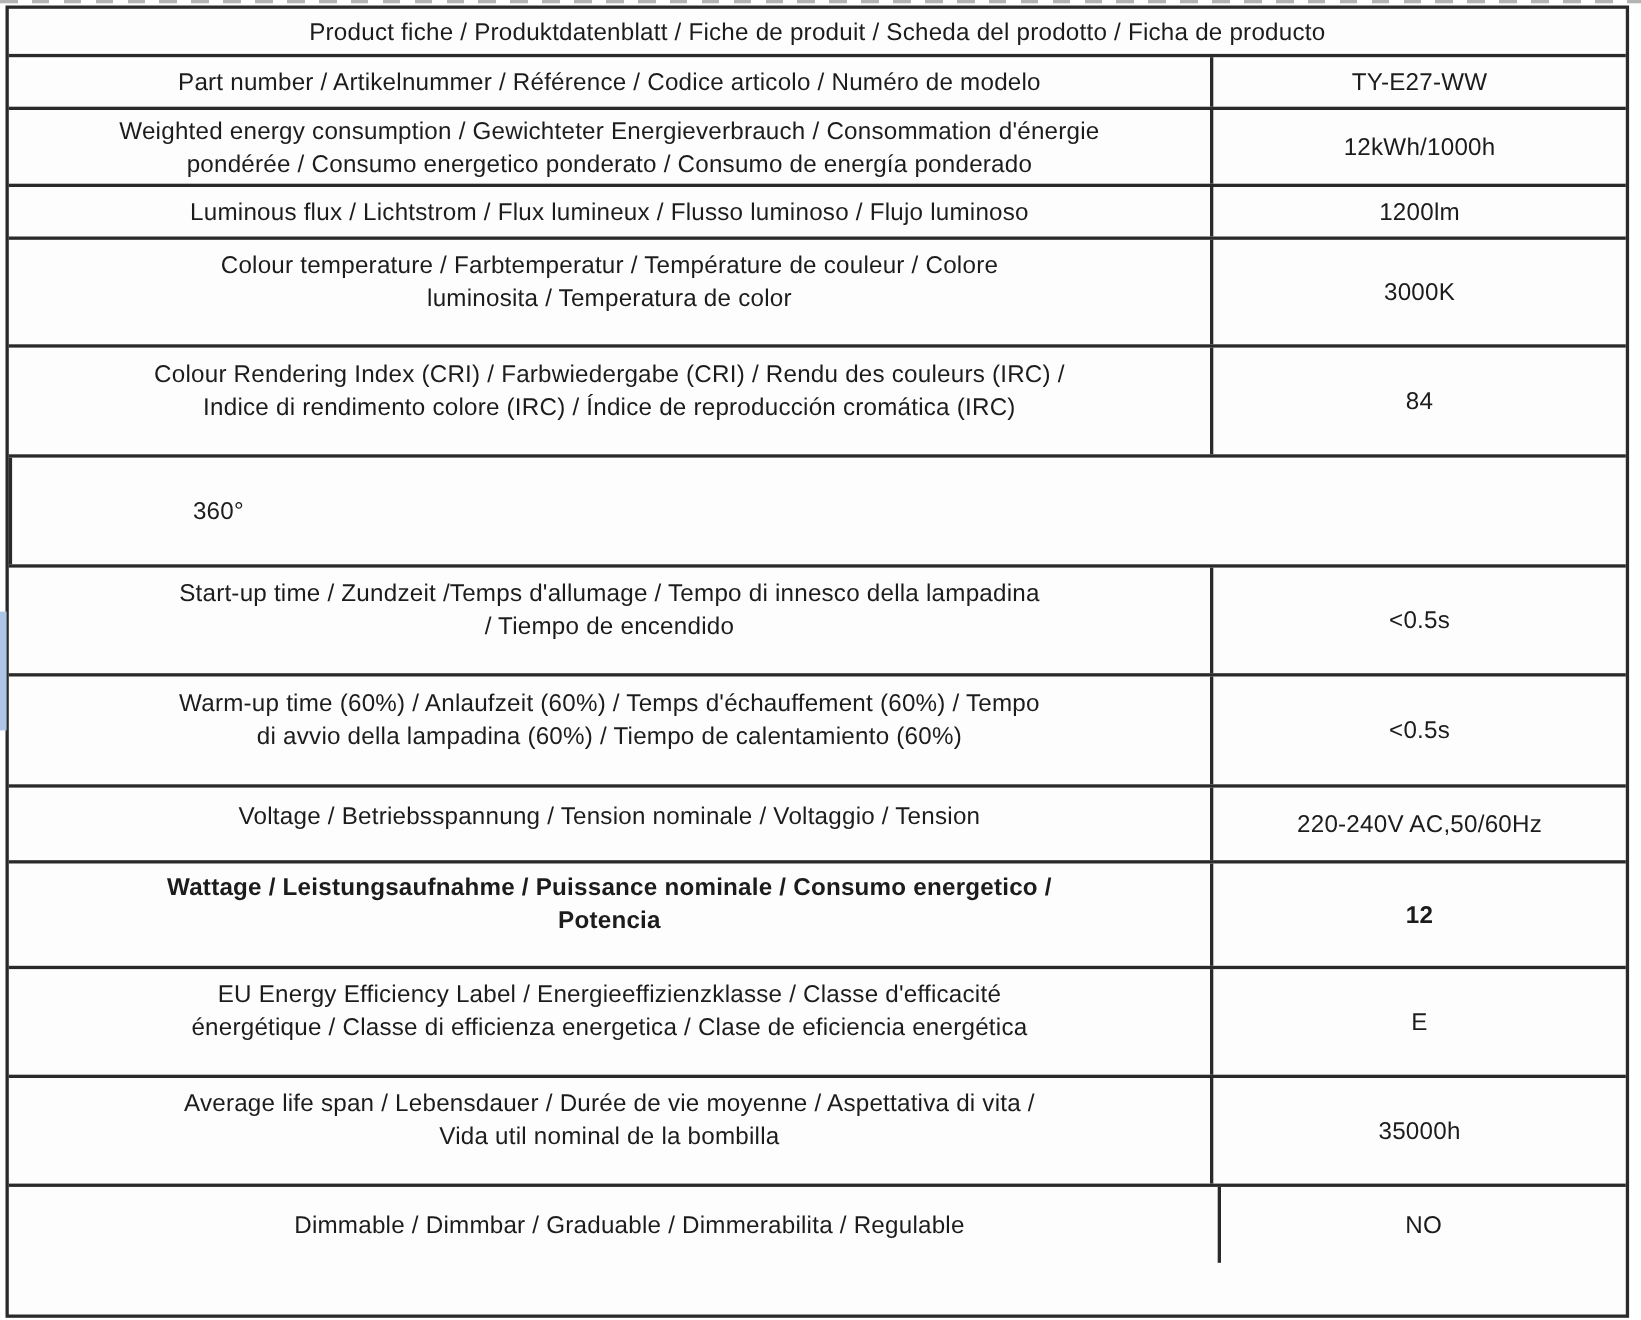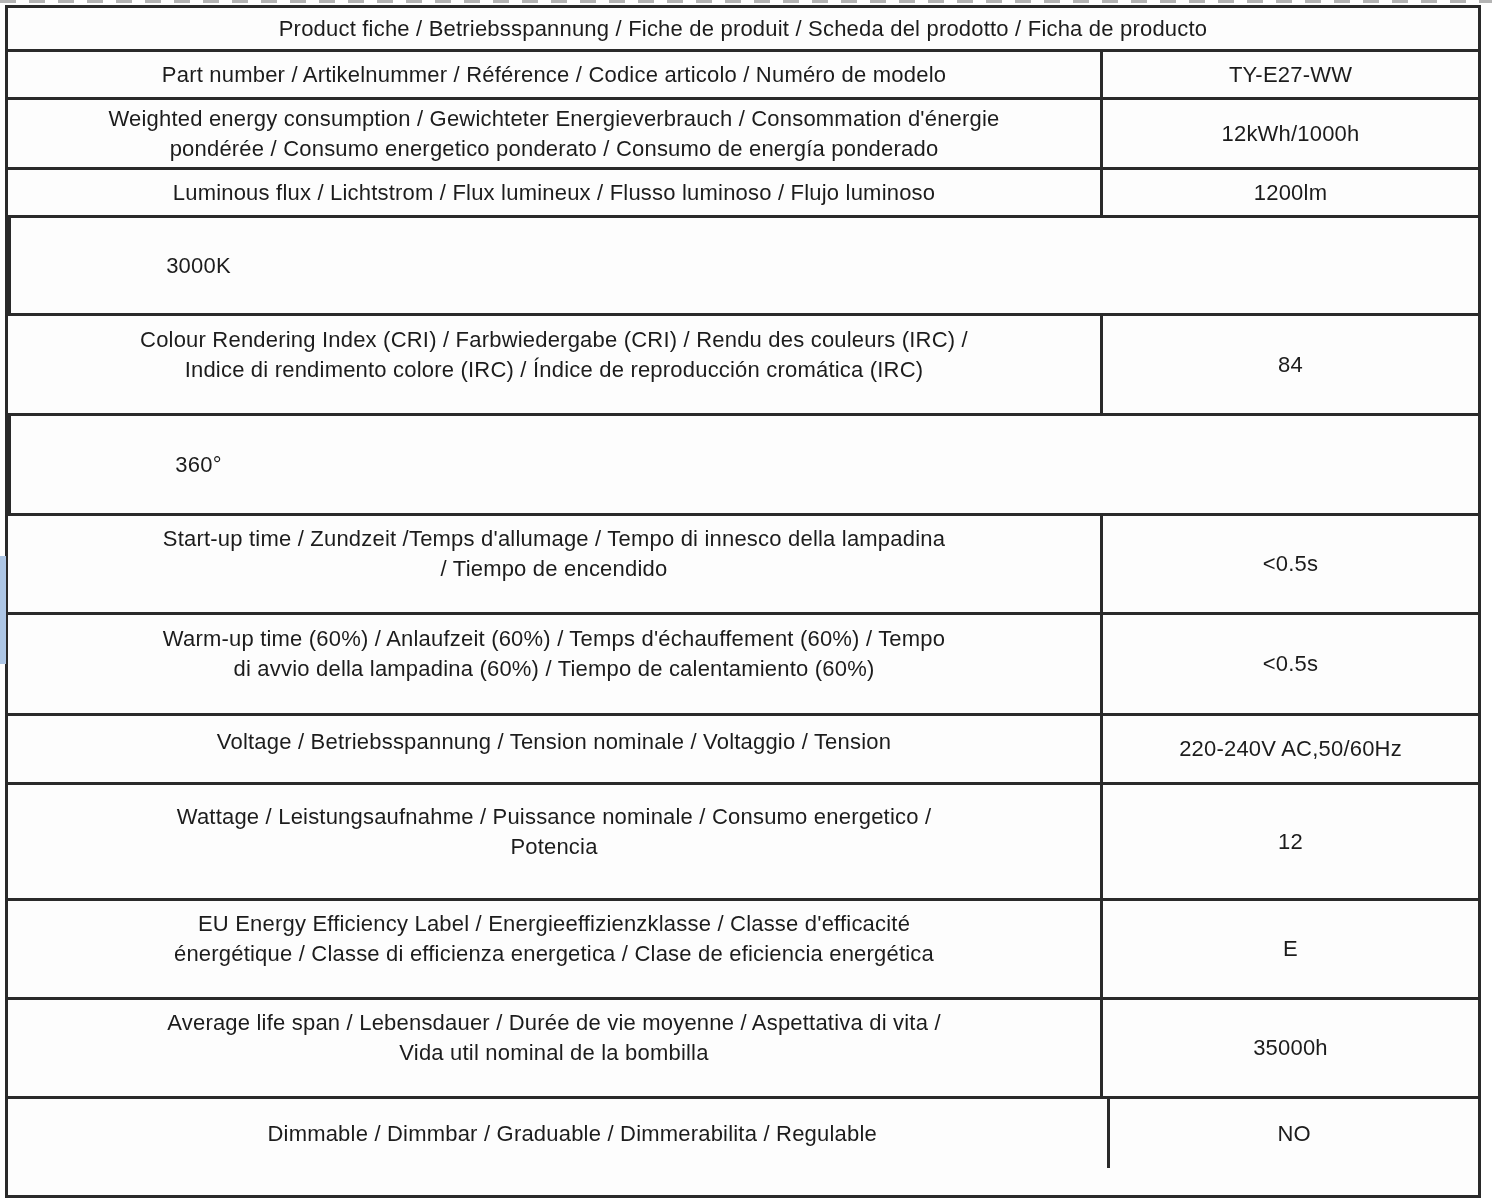--- a/index.html
+++ b/index.html
@@ -55,58 +55,60 @@
   .r0{height:47px;}
   .r1{height:48px;}
   .r2{height:70px;}
   .r3{height:48px;}
   .r4{height:98px;}
   .r5{height:100px;}
   .r6{height:100px;}
   .r7{height:99px;}
   .r8{height:101px;}
   .r9{height:69px;}
-  .r10{height:116px;}
+  .r10{height:96px;font-weight:bold;}
   .r11{height:99px;}
   .r12{height:99px;}
   .r13{height:69px;padding-left:29px;}
 
   
   .tall .label{padding-bottom:20px;}
   .up .label{padding-bottom:14px;}
 </style>
 </head>
 <body>
 
 <div class="page">
 
   <div class="fiche-table">
 
     <div class="row rh-header">
-      <div class="cell full">Product fiche / Betriebsspannung / Fiche de produit / Scheda del prodotto / Ficha de producto</div>
+      <div class="cell full">Product fiche / Produktdatenblatt / Fiche de produit / Scheda del prodotto / Ficha de producto</div>
     </div>
 
 
     <div class="row r1">
       <div class="cell label">Part number / Artikelnummer / Référence / Codice articolo / Numéro de modelo</div>
       <div class="cell value">TY-E27-WW</div>
     </div>
 
     <div class="row r2">
       <div class="cell label">Weighted energy consumption / Gewichteter Energieverbrauch / Consommation d'énergie
 pondérée / Consumo energetico ponderato / Consumo de energía ponderado</div>
       <div class="cell value">12kWh/1000h</div>
     </div>
 
     <div class="row r3">
       <div class="cell label">Luminous flux / Lichtstrom / Flux lumineux / Flusso luminoso / Flujo luminoso</div>
       <div class="cell value">1200lm</div>
     </div>
 
     <div class="row r4 tall">
+      <div class="cell label">Colour temperature / Farbtemperatur / Température de couleur / Colore
+luminosita / Temperatura de color</div>
       <div class="cell value">3000K</div>
     </div>
 
     <div class="row r5 tall">
       <div class="cell label">Colour Rendering Index (CRI) / Farbwiedergabe (CRI) / Rendu des couleurs (IRC) /
 Indice di rendimento colore (IRC) / Índice de reproducción cromática (IRC)</div>
       <div class="cell value">84</div>
     </div>
 
     <div class="row r6 tall">

